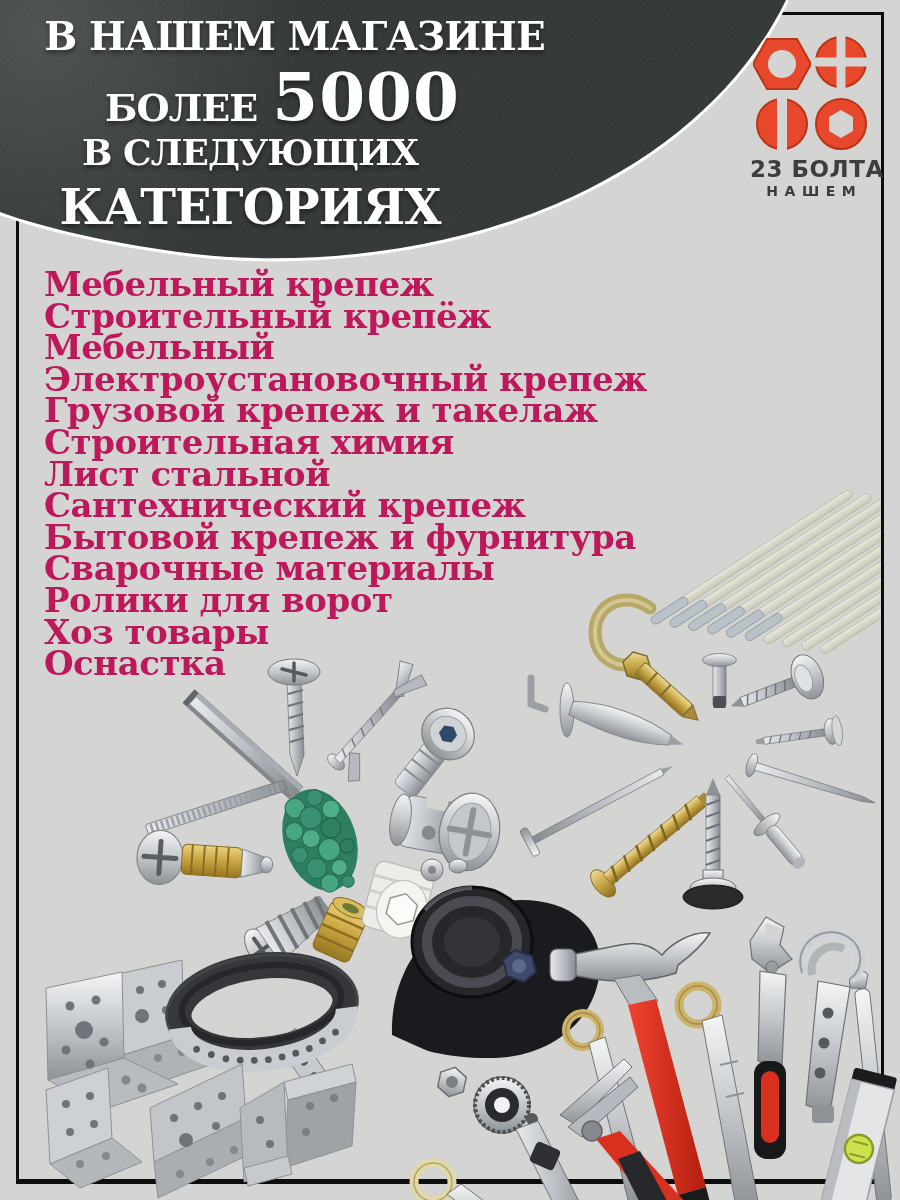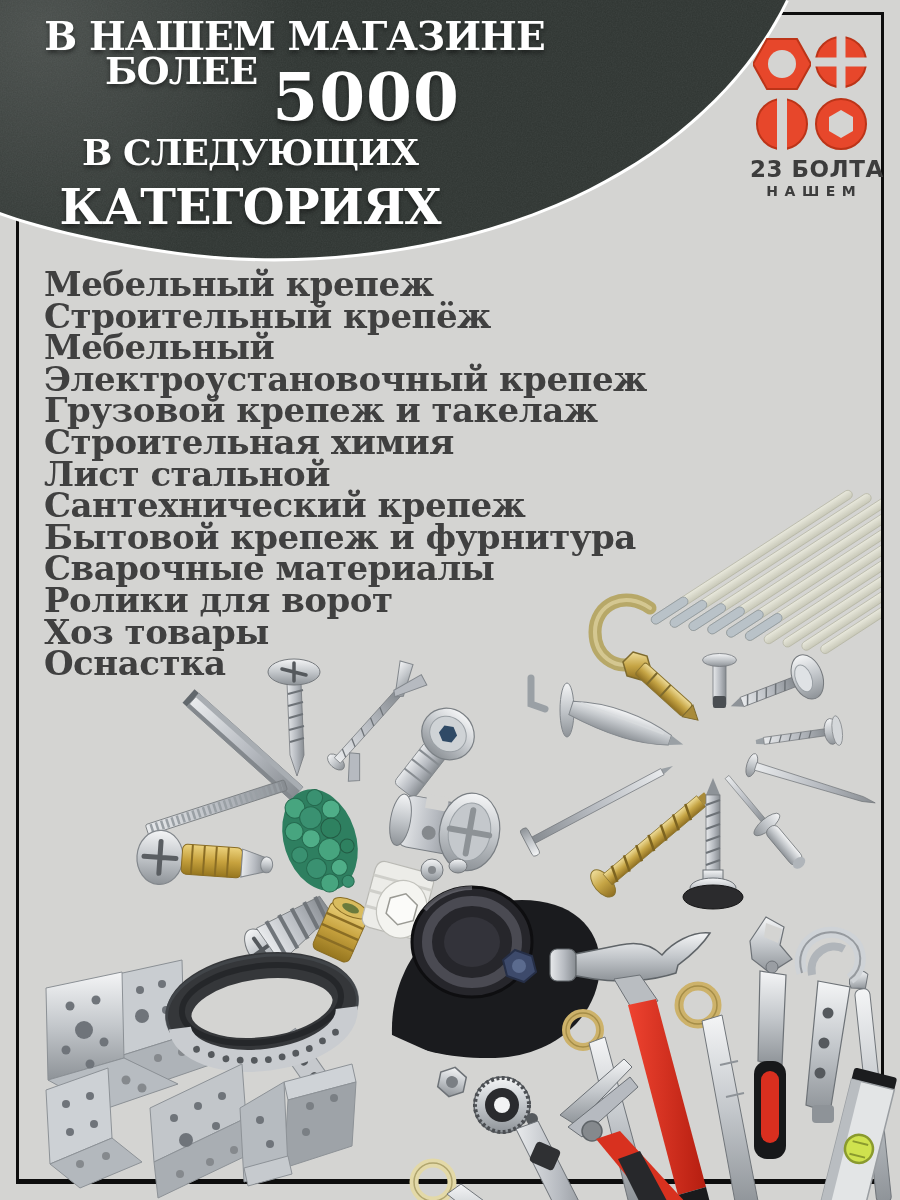--- a/index.html
+++ b/index.html
@@ -8,32 +8,32 @@
   
   .frame{position:absolute;left:16px;top:12px;width:868px;height:1172px;box-sizing:border-box;
          border:3px solid #0d0d0d;border-bottom-width:5px;z-index:1;}
   .collage{position:absolute;left:0;top:0;z-index:2;pointer-events:none;}
   .blob{position:absolute;left:0;top:0;z-index:3;}
   
   .header{position:absolute;left:0;top:0;width:565px;z-index:4;color:#ffffff;text-align:center;
           text-shadow:0 3px 4px rgba(0,0,0,.45);font-weight:bold;}
   .h-line1{position:absolute;left:12px;top:13px;width:565px;font-size:39px;letter-spacing:-1px;white-space:nowrap;}
   .h-line2{position:absolute;left:0;top:48px;width:565px;display:flex;justify-content:center;
-           align-items:flex-start;gap:15px;white-space:nowrap;}
+           align-items:flex-end;gap:15px;white-space:nowrap;}
   .h-line2 .word{font-size:38px;letter-spacing:-1px;}
   .h-line2 .big-num{font-size:66px;letter-spacing:1px;line-height:1;margin-top:16px;}
   .h-line3{position:absolute;left:0;top:131px;width:500px;font-size:36px;letter-spacing:-1px;}
   .h-line4{position:absolute;left:0;top:179px;width:500px;font-size:48px;letter-spacing:-1px;}
   
   .logo{position:absolute;left:750px;top:36px;width:122px;z-index:4;text-align:center;
         font-family:"DejaVu Sans","Liberation Sans",sans-serif;color:#3d3d3d;}
   .logo-title{font-size:23px;font-weight:bold;letter-spacing:.5px;white-space:nowrap;}
   .logo-sub{margin-top:1px;font-size:14px;font-weight:bold;letter-spacing:6.5px;text-indent:6.5px;white-space:nowrap;}
   
-  .categories{position:absolute;left:44px;top:269px;z-index:5;color:#404040;font-weight:bold;}
+  .categories{position:absolute;left:44px;top:269px;z-index:5;color:#be185d;font-weight:bold;}
   .cat{font-size:34px;line-height:31.6px;letter-spacing:-0.5px;white-space:nowrap;}
 </style>
 </head>
 <body>
 
 <div class="page">
 
   <div class="frame"></div>
 
   <svg class="collage" width="900" height="1200" viewBox="0 0 900 1200">

